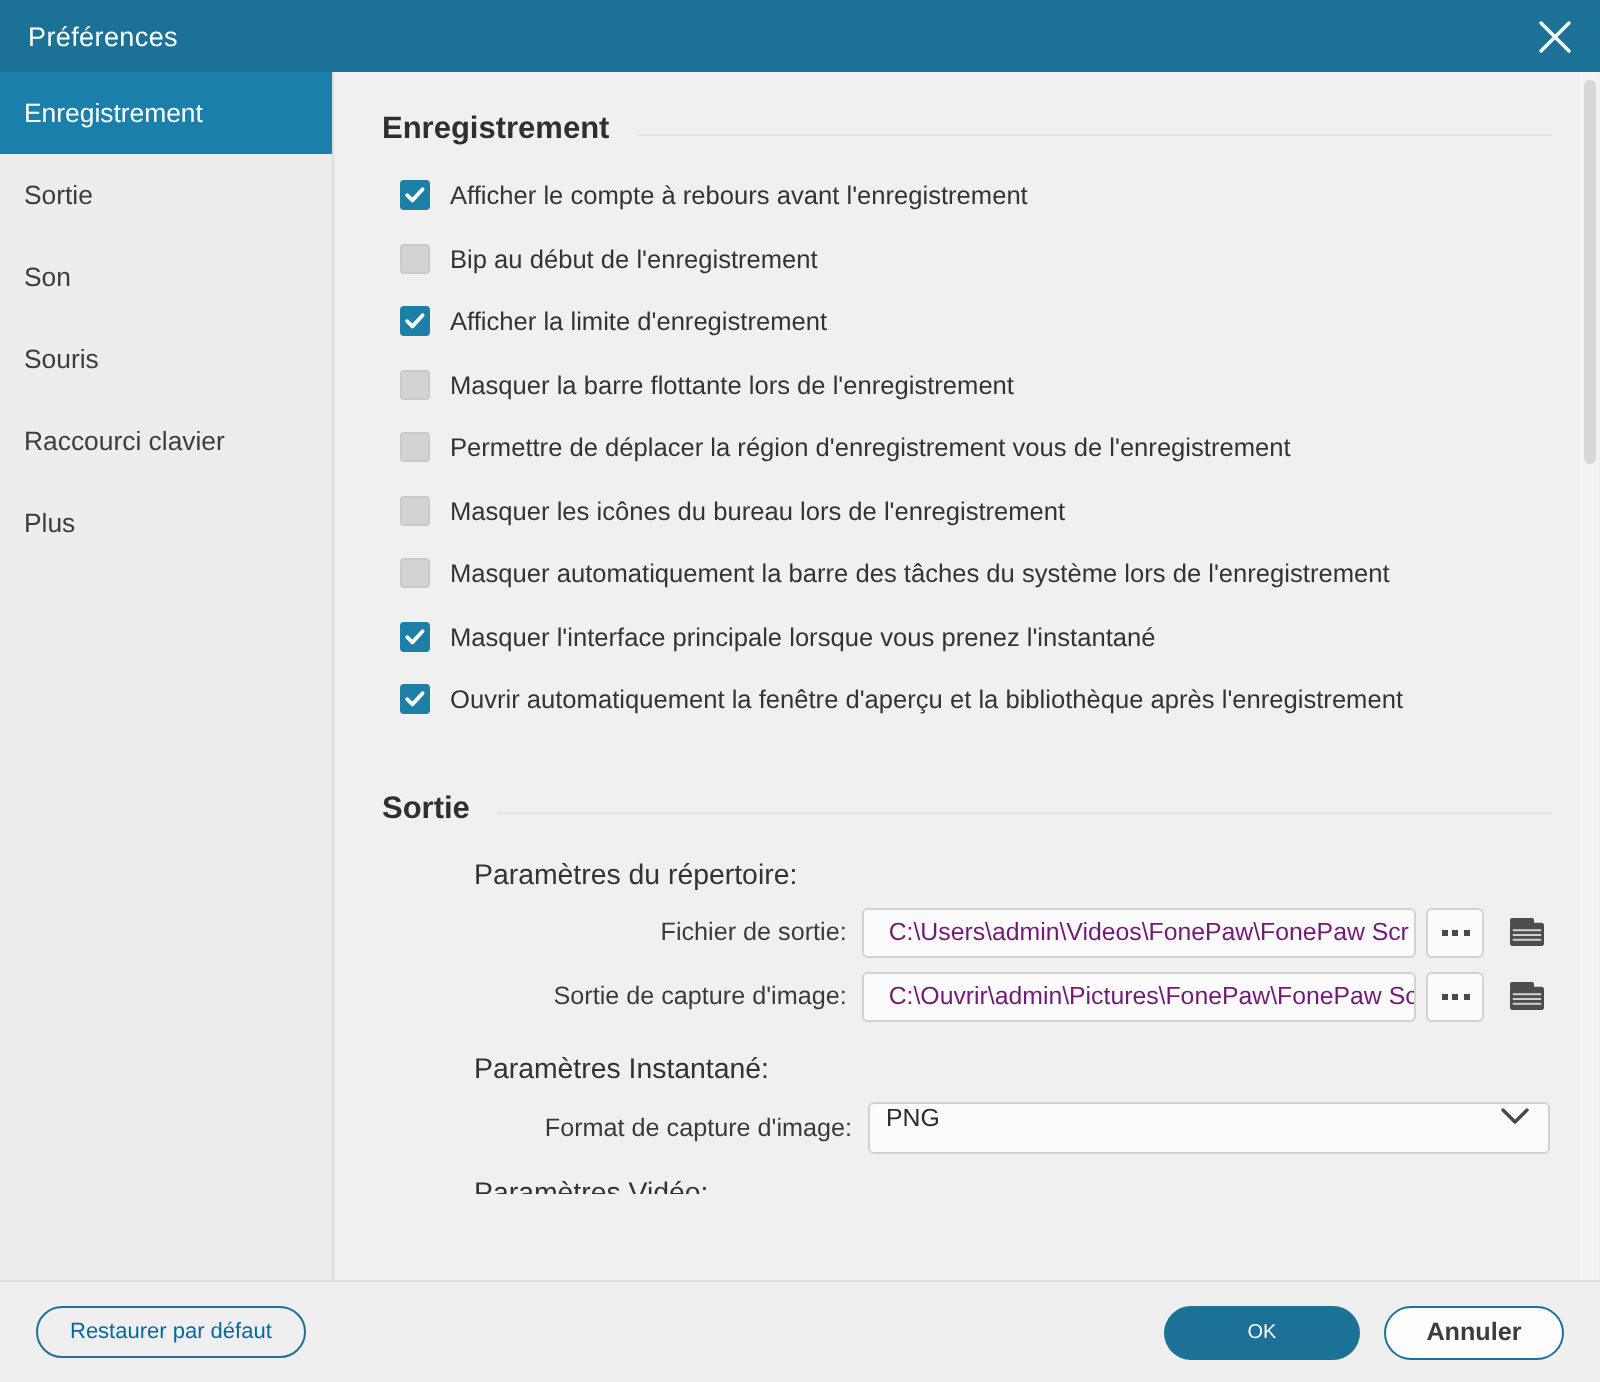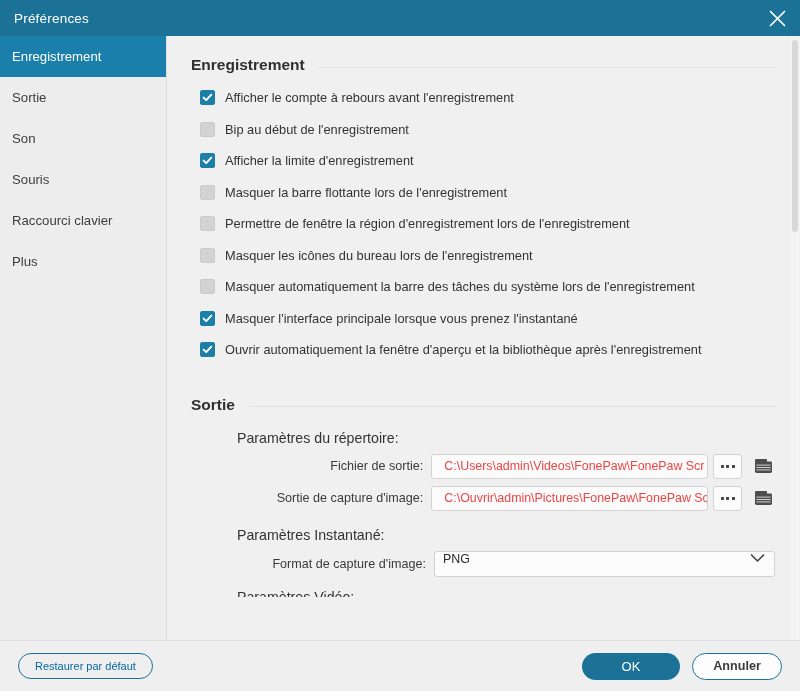--- a/index.html
+++ b/index.html
@@ -146,21 +146,21 @@
     text-align: right;
     padding-right: 8px;
     white-space: nowrap;
   }
   .text-input {
     width: 280px; height: 25px;
     background: #fbfbfb;
     border: 1px solid #d2d2d2;
     border-radius: 3px;
     font-size: 12.4px;
-    color: #ef4444;
+    color: #701a75;
     padding: 0 12px;
     line-height: 23px;
     overflow: hidden;
     white-space: nowrap;
     font-family: "Liberation Sans", sans-serif;
   }
   .dots-btn {
     width: 30px; height: 25px;
     margin-left: 5px;
     background: #fbfbfb;
@@ -245,21 +245,21 @@
   }
   .footer-right {
     margin-left: auto;
     display: flex; align-items: center; gap: 12px;
   }
   .btn-primary {
     height: 27px; width: 98px;
     border-radius: 14px;
     background: #1b7296;
     color: #ffffff;
-    font-size: 13px;
+    font-size: 10px;
     border: none;
     cursor: pointer;
     font-family: "Liberation Sans", sans-serif;
     display: flex; align-items: center; justify-content: center;
   }
   .btn-cancel {
     height: 27px; width: 90px;
     border-radius: 14px;
     background: #fdfdfd;
     border: 1px solid #1b7296;
@@ -346,21 +346,21 @@
             <span class="cbox">
               
             </span>
             <span class="check-label">Masquer la barre flottante lors de l'enregistrement</span>
           </div>
 
           <div class="check-row">
             <span class="cbox">
               
             </span>
-            <span class="check-label">Permettre de fenêtre la région d'enregistrement lors de l'enregistrement</span>
+            <span class="check-label">Permettre de déplacer la région d'enregistrement vous de l'enregistrement</span>
           </div>
 
           <div class="check-row">
             <span class="cbox">
               
             </span>
             <span class="check-label">Masquer les icônes du bureau lors de l'enregistrement</span>
           </div>
 
           <div class="check-row">

